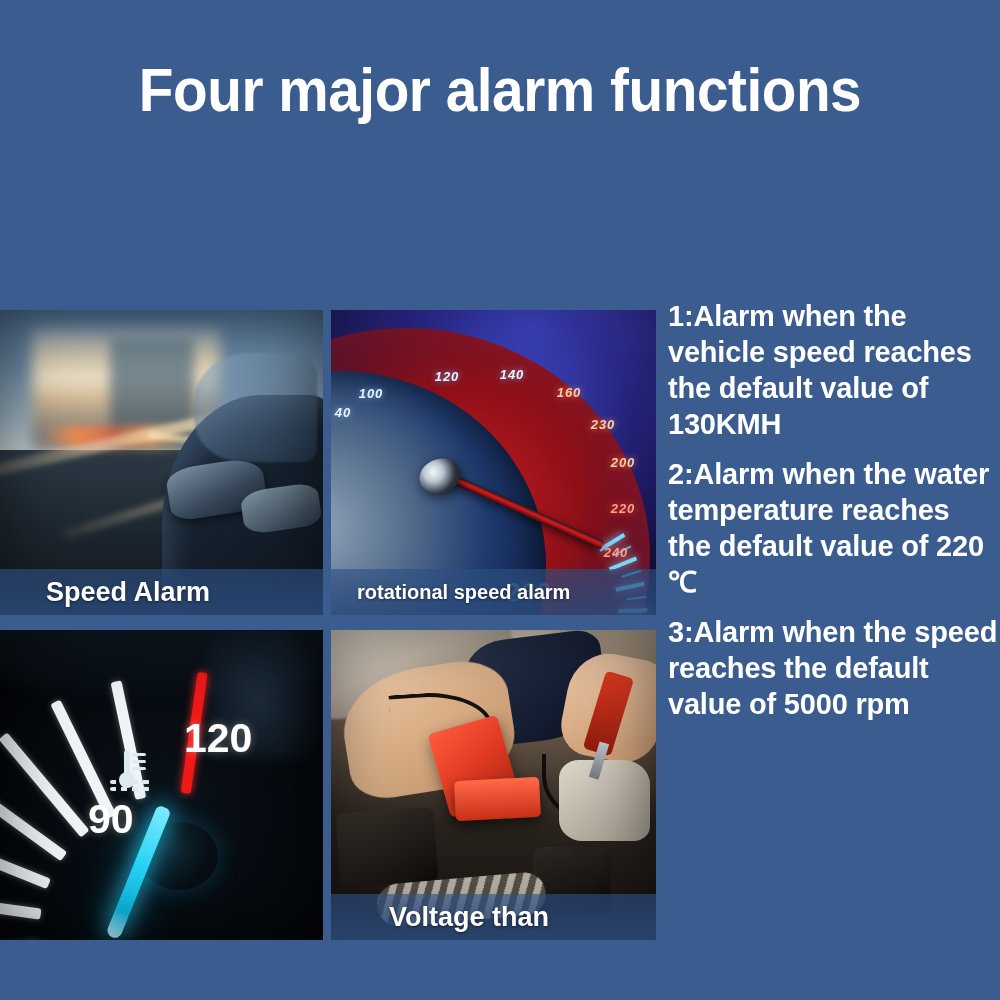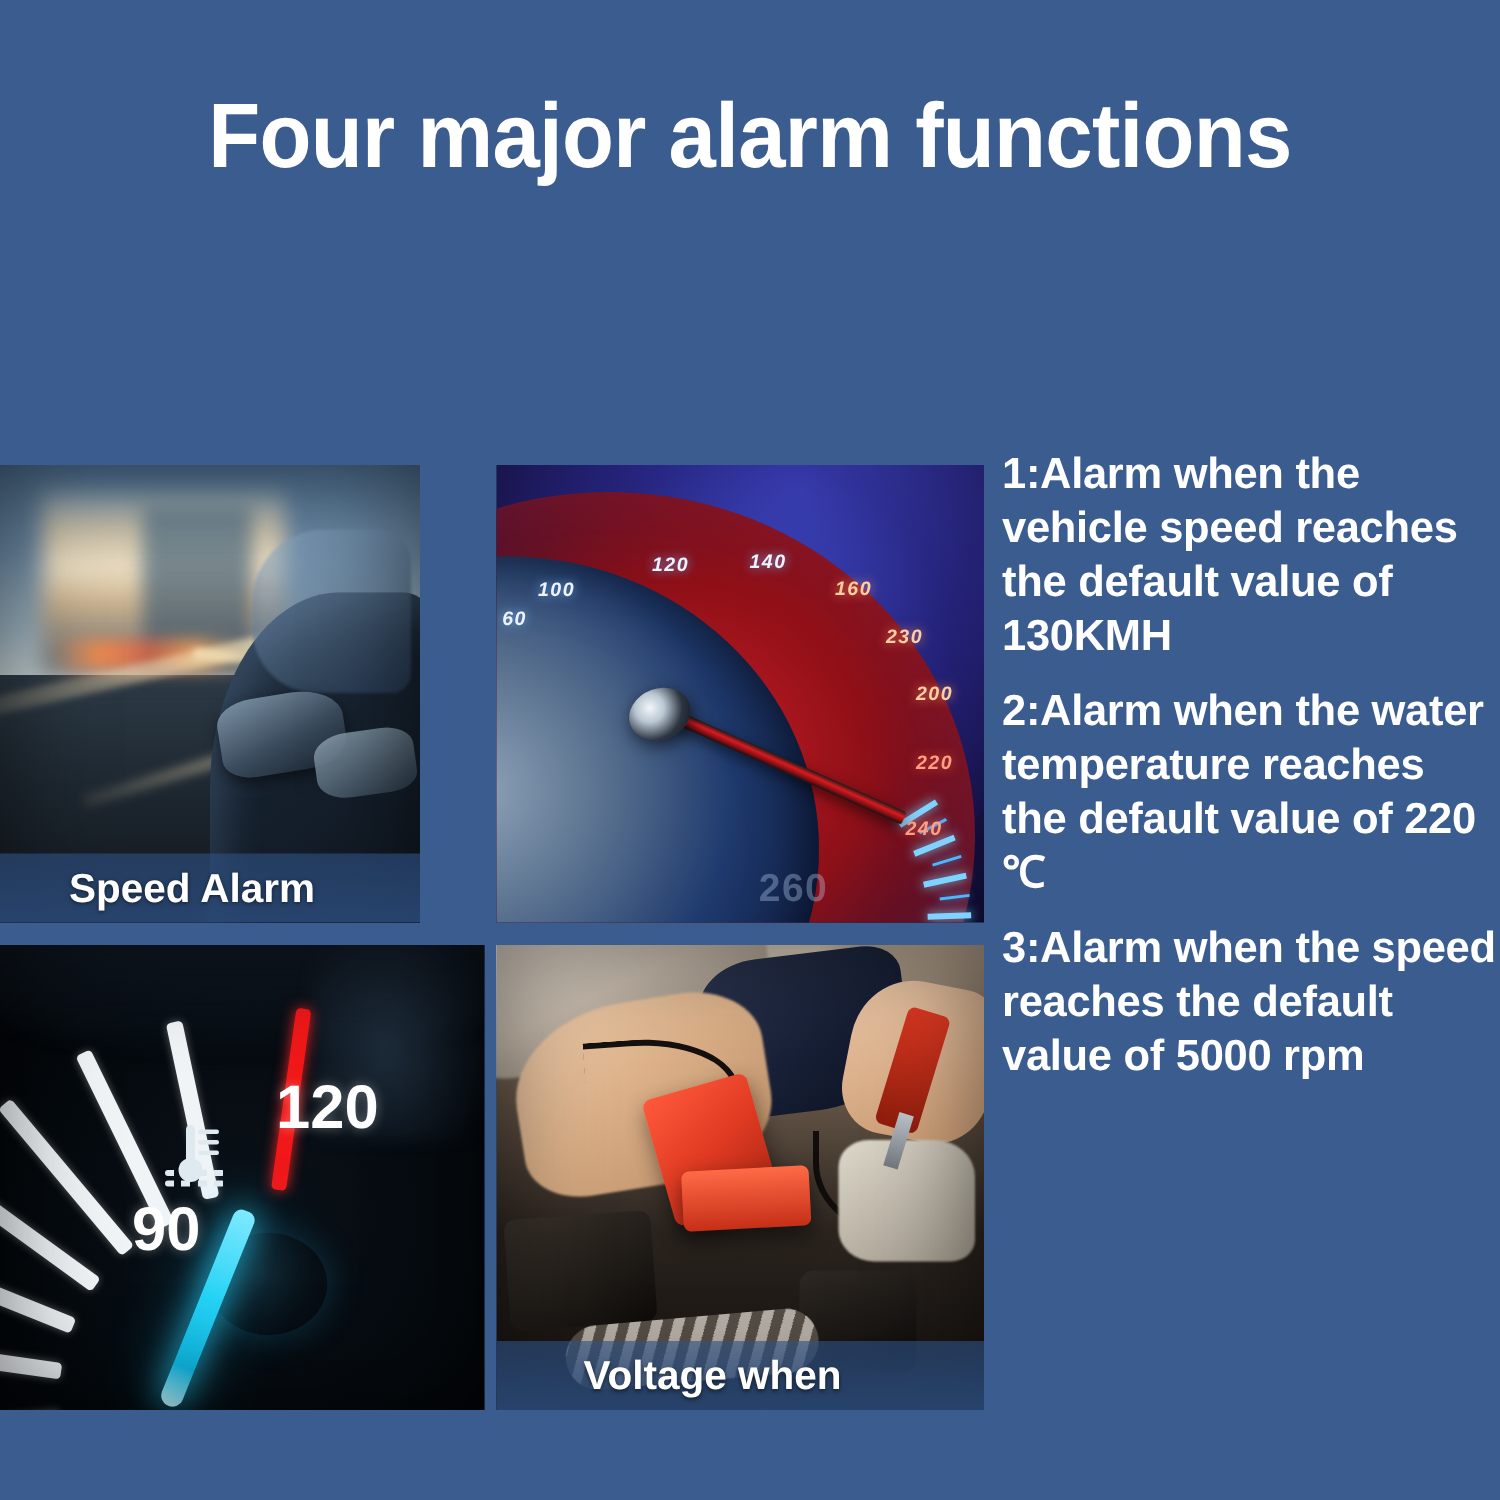--- a/index.html
+++ b/index.html
@@ -22,21 +22,21 @@
     letter-spacing:-0.5px;
     transform:scaleX(0.93);
     transform-origin:50% 50%;
     white-space:nowrap;
     line-height:1.05;
   }
 
   
   .grid{position:absolute;left:0;top:310px;width:656px;height:630px;}
   .cell{position:absolute;overflow:hidden;background:#16243a;}
-  .cell.c0{left:0;   top:0;   width:280px;height:305px;}
+  .cell.c0{left:0;   top:0;   width:323px;height:305px;}
   .cell.c1{left:331px;top:0;   width:325px;height:305px;}
   .cell.c2{left:0;   top:320px;width:323px;height:310px;}
   .cell.c3{left:331px;top:320px;width:325px;height:310px;}
 
   .art{position:absolute;inset:0;}
 
   .caption{
     position:absolute;left:0;right:0;bottom:0;
     height:46px;
     background:linear-gradient(to bottom, rgba(46,80,130,0.62), rgba(44,76,124,0.86));
@@ -392,34 +392,35 @@
           <div class="tick hot" style="transform:rotate(103deg)"></div>
           <div class="tick maj hot" style="transform:rotate(108deg)"></div>
           <div class="tick hot" style="transform:rotate(113deg)"></div>
           <div class="tick maj hot" style="transform:rotate(118deg)"></div>
           <div class="tick hot" style="transform:rotate(123deg)"></div>
           <div class="tick maj hot" style="transform:rotate(128deg)"></div>
           <div class="tick" style="transform:rotate(133deg)"></div>
           <div class="tick maj" style="transform:rotate(138deg)"></div>
         </div>
 
-        <div class="num" style="left:12px; top:102px;">60</div>
+        <div class="num" style="left:12px; top:102px;">40</div>
         <div class="num" style="left:40px; top:83px;">100</div>
         <div class="num" style="left:116px;top:66px;">120</div>
         <div class="num" style="left:181px;top:64px;">140</div>
         <div class="num warm" style="left:238px;top:82px;">160</div>
         <div class="num warm" style="left:272px;top:114px;">230</div>
         <div class="num warm" style="left:292px;top:152px;">200</div>
         <div class="num red" style="left:292px;top:198px;">220</div>
         <div class="num red" style="left:285px;top:242px;">240</div>
         <div class="num ghost" style="left:198px;top:282px;">260</div>
 
         <div class="needle"></div>
         <div class="hub"></div>
       </div>
+      <div class="caption mid">rotational speed alarm</div>
     </div>
 
     <div class="cell c2">
       <div class="art">
         <div class="wt"></div>
         <div class="wt-cowl"></div>
         <div class="wt-cowl2"></div>
 
         <div class="wt-hub"></div>
 
@@ -465,21 +466,21 @@
         <div class="tank"></div>
         <div class="blk1"></div>
         <div class="blk2"></div>
         <div class="hose"></div>
         <div class="coil"></div>
         <div class="coil2"></div>
         <div class="probe"></div>
         <div class="probe-tip"></div>
         <div class="vig"></div>
       </div>
-      <div class="caption vbig">Voltage when</div>
+      <div class="caption vbig">Voltage than</div>
     </div>
 
   </div>
 
   <div class="textcol">
     <p class="para">1:Alarm when the vehicle speed reaches the default value of 130KMH</p>
     <p class="para">2:Alarm when the water temperature reaches the default value of 220 ℃</p>
     <p class="para">3:Alarm when the speed reaches the default value of 5000 rpm</p>
   </div>
 

